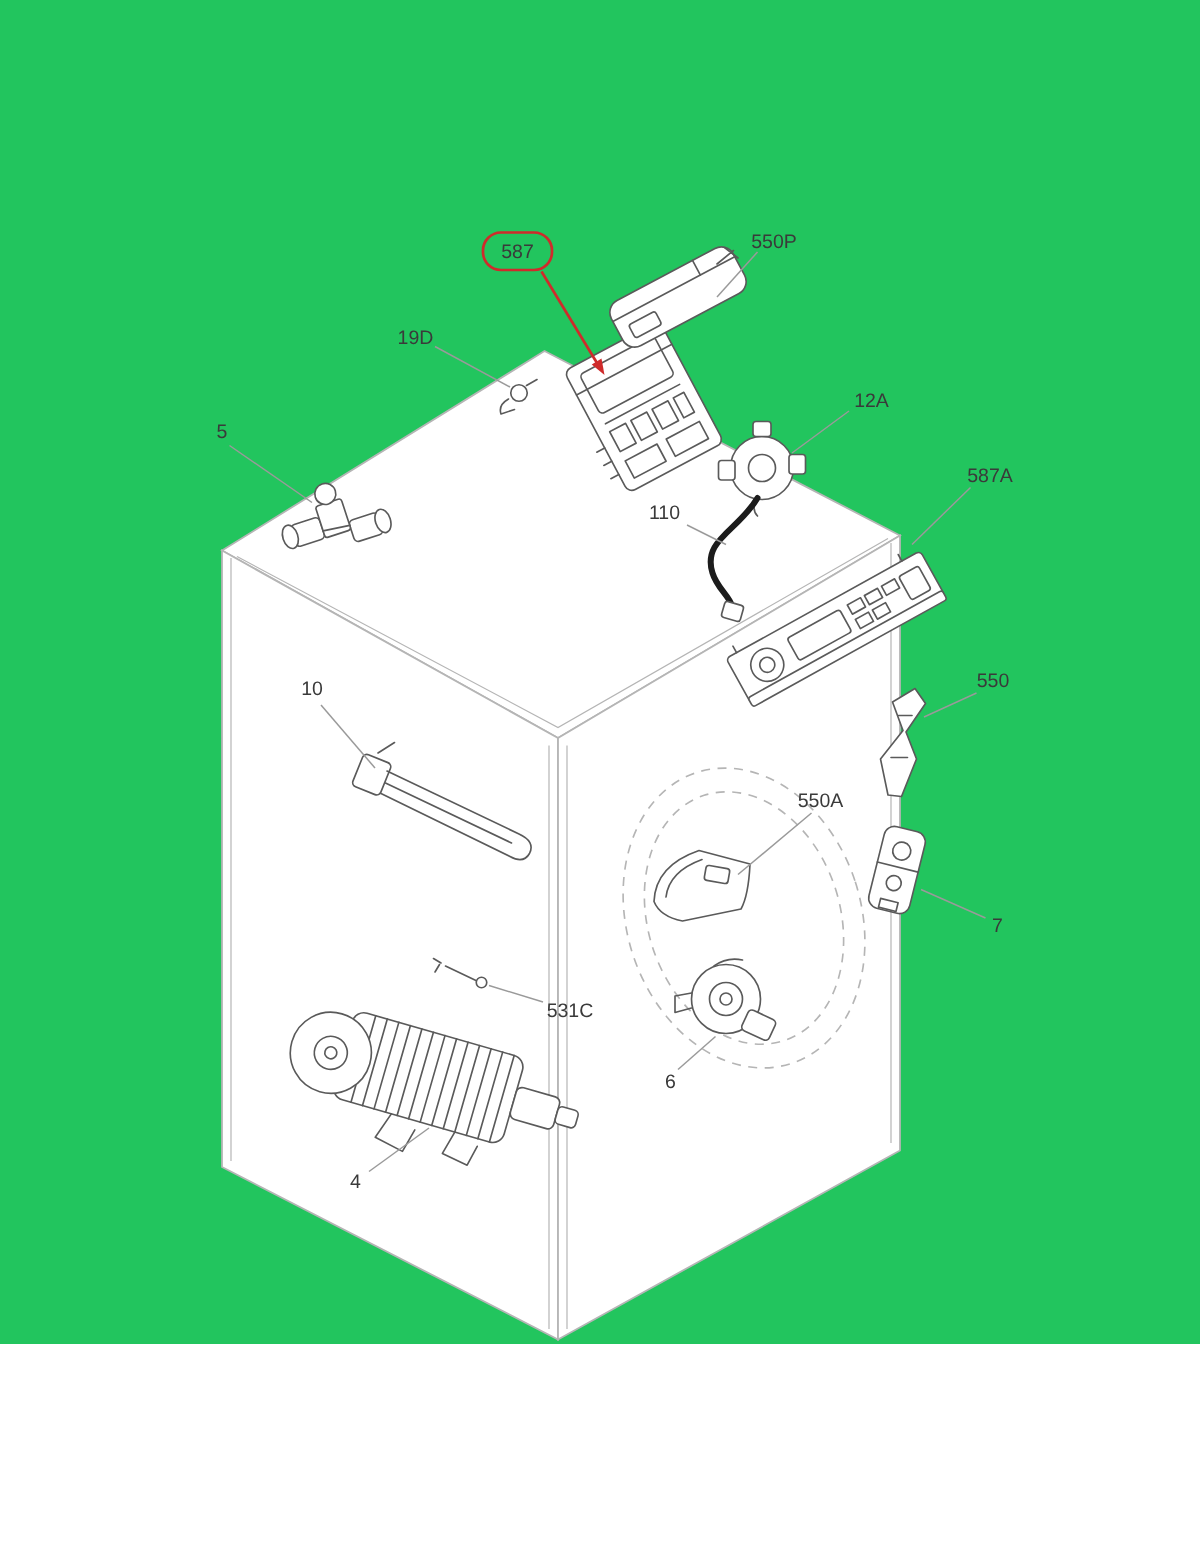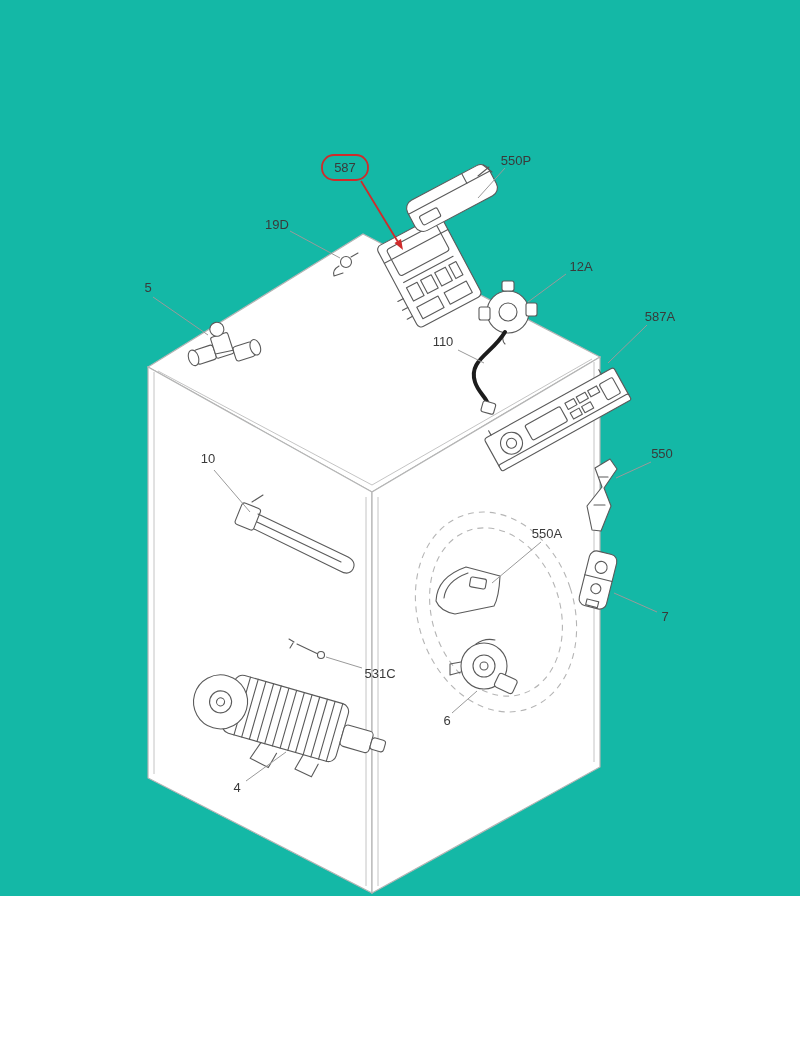--- a/index.html
+++ b/index.html
@@ -1,17 +1,17 @@
 <!DOCTYPE html>
 <html style="--highlight: #cf2b2b; --cabinet-line: #b5b5b5; --part-line: #5a5a5a; --leader-line: #9a9a9a; --label-text: #3a3a3a;"><head>
 <meta charset="utf-8">
 <style>
   html,body{margin:0;padding:0}
   body{background:#ffffff;font-family:"Liberation Sans",sans-serif}
-  .stage{position:relative;width:800px;height:896px;background:#14b8a6;overflow:hidden}
+  .stage{position:relative;width:800px;height:896px;background:#22c55e;overflow:hidden}
   svg{display:block}
 
   
   .cabinet polygon,.cabinet polyline,.cabinet line{fill:#ffffff;stroke:var(--cabinet-line,#b5b5b5);stroke-width:1.2}
   .cabinet .thin{fill:none;stroke:var(--cabinet-line,#b5b5b5);stroke-width:0.8}
   .door{fill:none;stroke:var(--cabinet-line,#b5b5b5);stroke-width:1.1;stroke-dasharray:6 5}
 
   
   .part rect,.part circle,.part ellipse,.part polygon{fill:#ffffff;stroke:var(--part-line,#5a5a5a);stroke-width:1.1;stroke-linejoin:round}
   .part path,.part line,.part polyline{fill:none;stroke:var(--part-line,#5a5a5a);stroke-width:1.1;stroke-linecap:round;stroke-linejoin:round}

